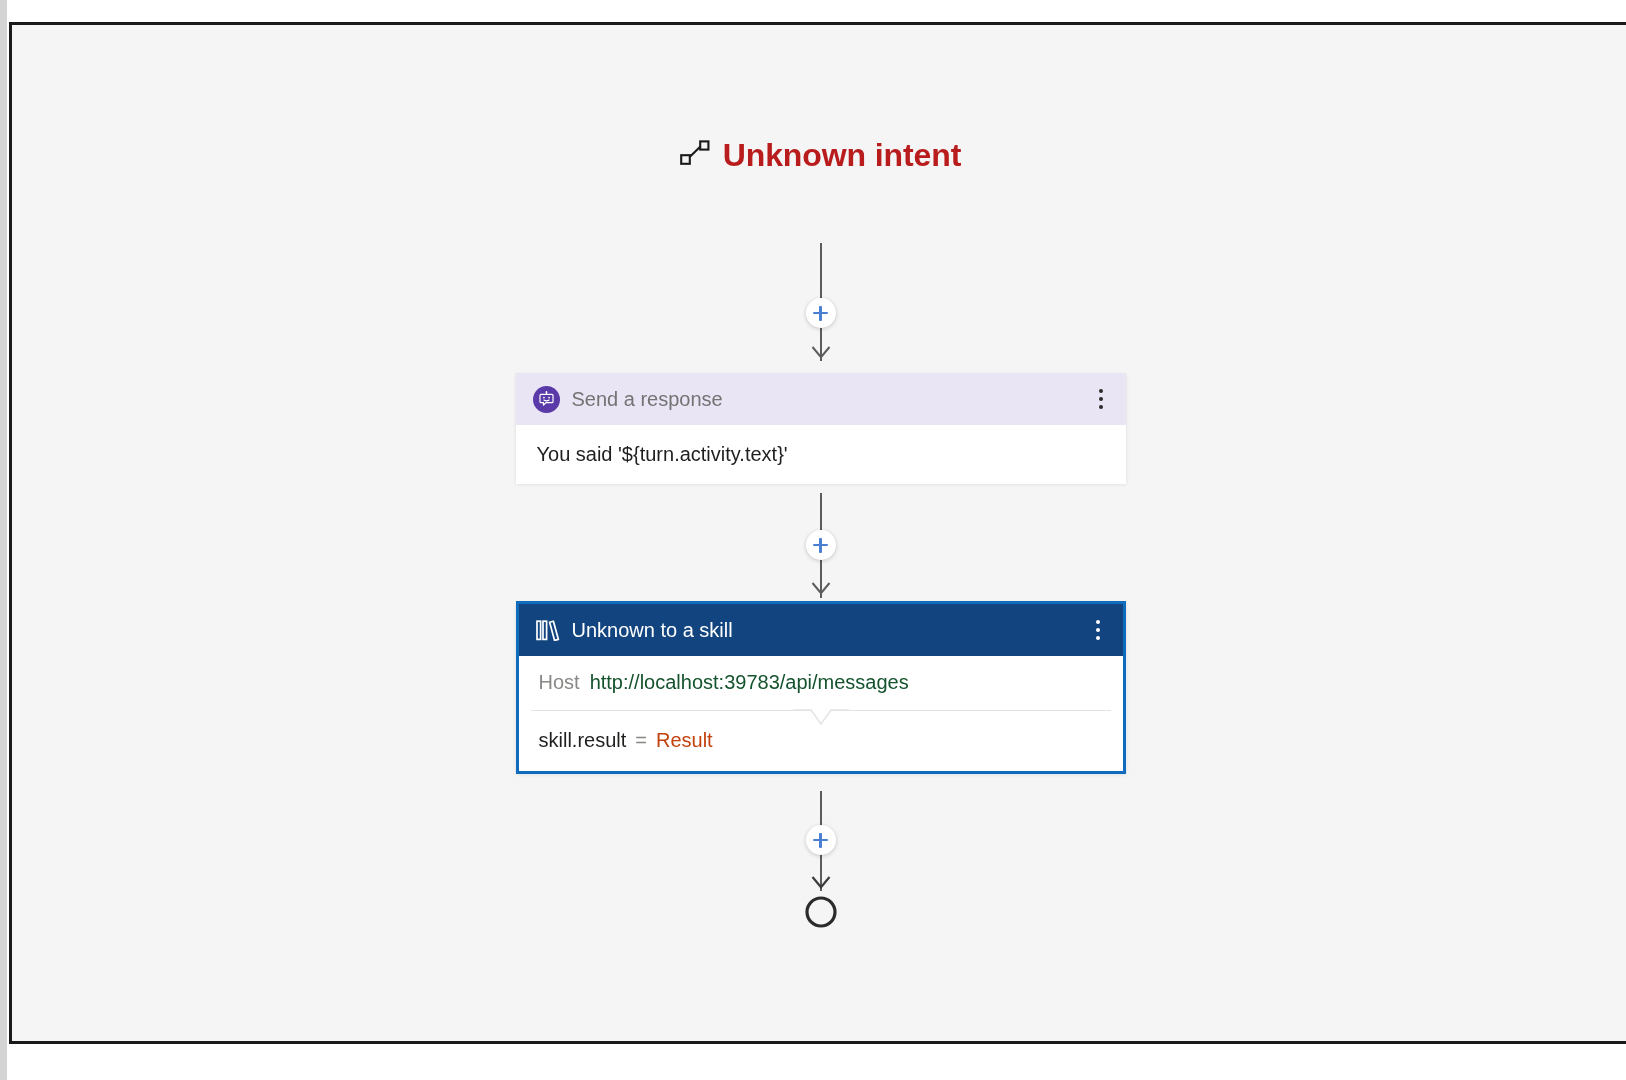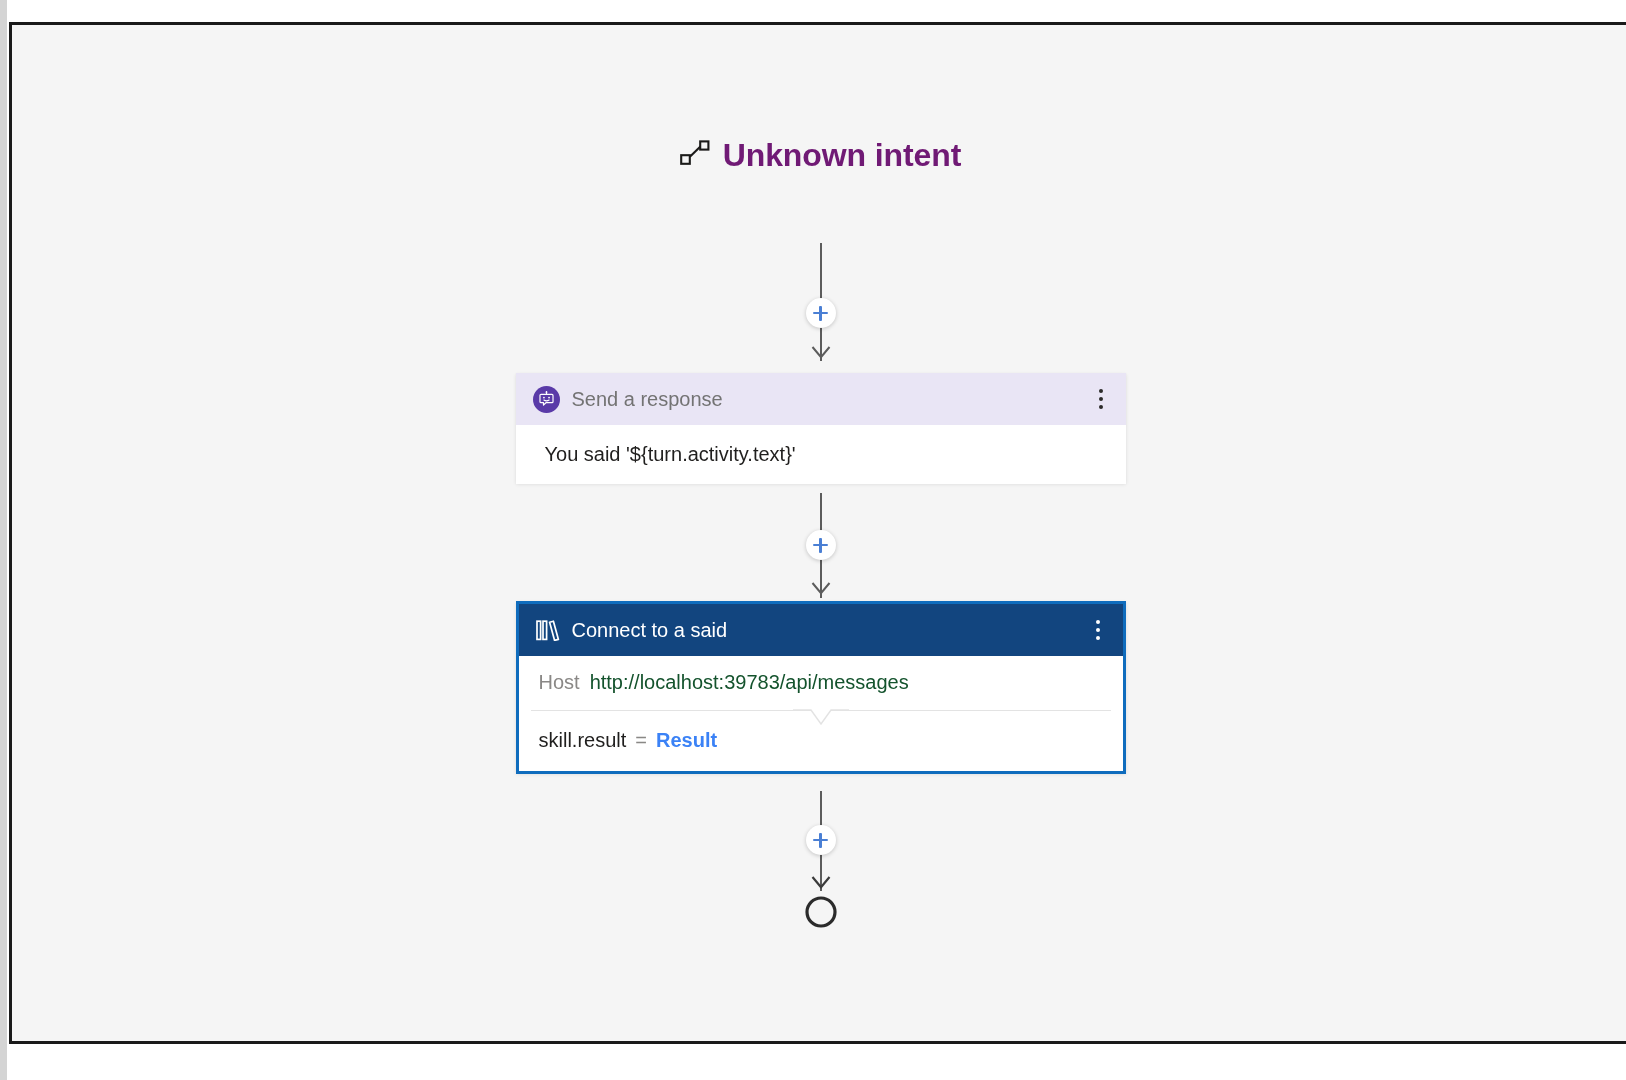--- a/index.html
+++ b/index.html
@@ -61,21 +61,21 @@
   #trigger-title-row {
     display: flex;
     align-items: center;
     justify-content: center;
     gap: 13px;
   }
   #trigger-icon { display: block; }
   #trigger-title {
     font-size: 32px;
     font-weight: 700;
-    color: #701a75;
+    color: #b91c1c;
     letter-spacing: -0.1px;
     line-height: 1.15;
   }
   #trigger-subtitle {
     margin-top: 6px;
     font-size: 21px;
     color: #7a7a7a;
     font-weight: 400;
   }
 
@@ -151,21 +151,21 @@
   #bot-badge {
     width: 27px; height: 27px; border-radius: 50%;
     background: #5a3aa8;
     display: flex; align-items: center; justify-content: center;
     flex: 0 0 auto;
   }
   .card-body-row {
     background: #ffffff;
     font-size: 20px;
     color: #201f1e;
-    padding: 17px 29px;
+    padding: 17px 21px;
     line-height: 1.25;
   }
 
   
   #card-skill {
     top: 576px;
     border: 3px solid #0f6cbd;
     box-shadow: 0 1.2px 3.6px rgba(0,0,0,0.10);
   }
   #card-skill .card-header { background: #12457f; }
@@ -194,21 +194,21 @@
     display: block;
   }
   #skill-field-result {
     display: flex; align-items: baseline; gap: 9px;
     padding: 18px 20px 19px 20px;
     font-size: 20px;
     background: #ffffff;
   }
   #skill-field-result .k { color: #201f1e; }
   #skill-field-result .eq { color: #8a8886; }
-  #skill-field-result .v { color: #3b82f6; font-weight: bold; }
+  #skill-field-result .v { color: #c2410c; }
 
   
   #end-node {
     position: absolute;
     left: 50%;
     transform: translateX(-50%);
     top: 870px;
     width: 34px; height: 34px;
   }
 </style>
@@ -283,21 +283,21 @@
 
       <div id="card-skill" class="card">
         <div class="card-header">
           <span style="display:flex;align-items:center;">
             <svg width="24" height="21" viewBox="0 0 24 21" aria-hidden="true">
               <rect x="1.0" y="1.2" width="3.6" height="18.2" fill="none" stroke="#ffffff" stroke-width="1.7"></rect>
               <rect x="7.0" y="1.2" width="3.6" height="18.2" fill="none" stroke="#ffffff" stroke-width="1.7"></rect>
               <path d="M13.6 2.2 L17.4 1.2 L22.4 19.4 L18.6 20.4 Z" fill="none" stroke="#ffffff" stroke-width="1.7" stroke-linejoin="round"></path>
             </svg>
           </span>
-          <span class="title">Connect to a said</span>
+          <span class="title">Unknown to a skill</span>
           <span class="kebab">
             <i></i>
             <i></i>
             <i></i>
           </span>
         </div>
 
         <div id="skill-field-host">
           <span class="k">Host</span>
           <span class="v">http://localhost:39783/api/messages</span>

